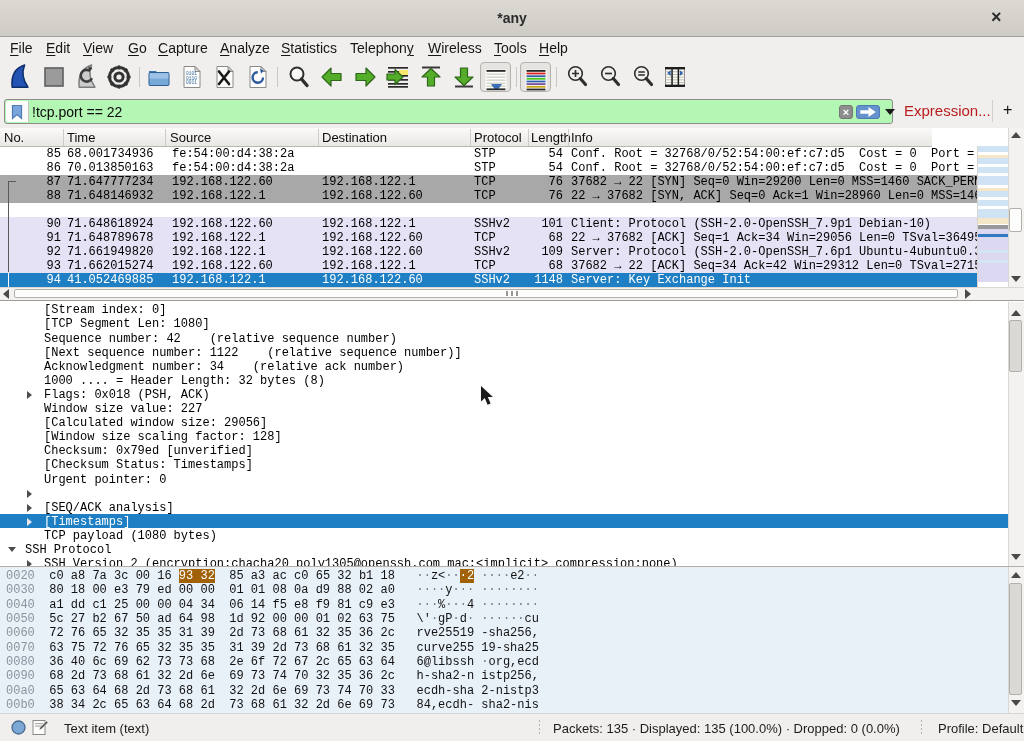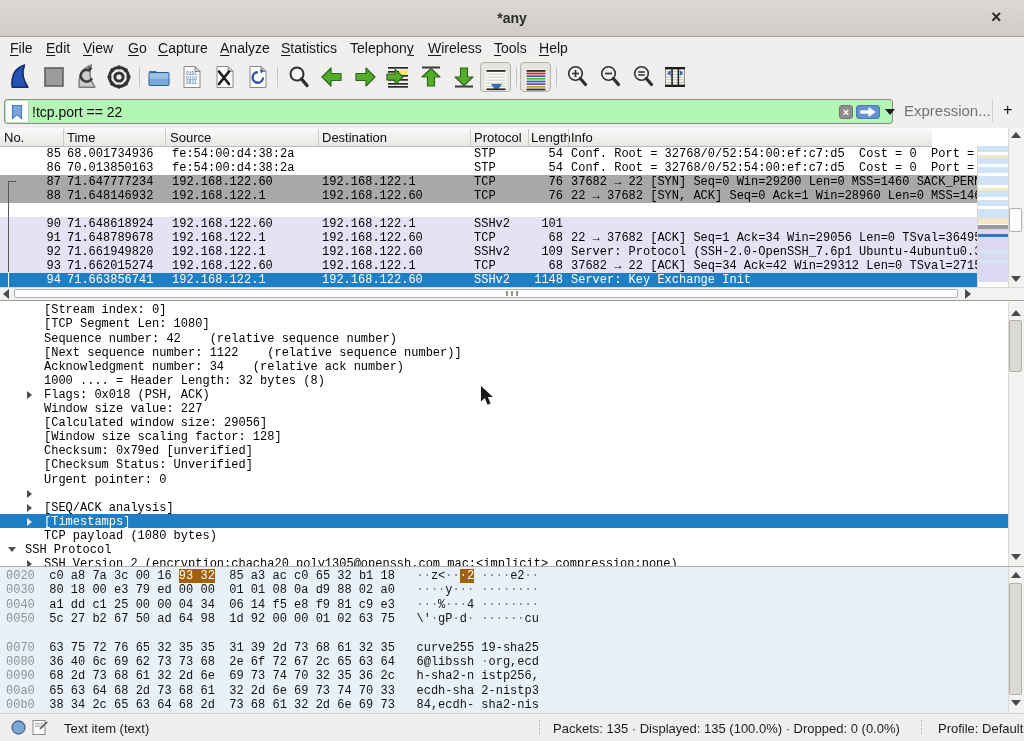--- a/index.html
+++ b/index.html
@@ -16,21 +16,21 @@
 .tb{position:absolute;top:6px}
 .sep{position:absolute;top:8px;width:1px;height:20px;background:#cac7c2}
 .pressed{position:absolute;top:3px;width:31px;height:30px;background:#e6e4e1;border:1px solid #b5b1ab;border-radius:4px}
 #filterbar{left:0;top:95px;width:1024px;height:33px}
 #finput{left:4px;top:4px;width:889px;height:25px;background:#b4f7b4;border:1px solid #8e8c88;border-radius:3px}
 #fbook{left:1px;top:1px;width:23px;height:21px;background:#fcfcfc;border-right:1px solid #c8c6c2;border-radius:2px 0 0 2px}
 #ftext{left:27px;top:4px;font-size:14px;color:#0a0a0a}
 #fclear{left:834px;top:5px;width:14px;height:14px;background:#8e8e8e;border:1px solid #757575;border-radius:3px;color:#fff;font-size:11px;font-weight:bold;text-align:center;line-height:13px}
 #fapply{left:851px;top:5px;width:24px;height:14px;background:#6591cd;border:1px solid #4f7ab8;border-radius:3px}
 .caret{width:0;height:0;border-left:5px solid transparent;border-right:5px solid transparent;border-top:6px solid #1a1a1a}
-#fexpr{left:904px;top:7px;font-size:15px;color:#737373}
+#fexpr{left:904px;top:7px;font-size:15px;color:#b91c1c}
 #fplus{left:1003px;top:6px;font-size:16px;color:#111}
 #fsep{left:992px;top:5px;width:1px;height:22px;background:#d2cfca}
 
 #phead{left:0;top:128px;width:932px;height:19px;background:linear-gradient(#fbfaf9,#e9e7e4);border-bottom:1px solid #bab6b0}
 .hc{position:absolute;top:2px;font-size:13px;color:#0d0d0d}
 .hsep{position:absolute;top:1px;width:1px;height:17px;background:#cfccc7}
 #plist{left:0;top:147px;width:1024px;height:140px;background:#fff;font-family:"Liberation Mono",monospace;font-size:12px}
 .prow{position:absolute;left:0;width:977px;height:14px;overflow:hidden;white-space:pre}
 .prow span{position:absolute;top:0px}
 .no{left:0;width:61px;text-align:right}
@@ -251,25 +251,25 @@
 <div class="hsep" style="left:470px"></div>
 <div class="hsep" style="left:528px"></div>
 <div class="hsep" style="left:568px"></div>
 </div>
 <div id="plist" class="a">
 <div class="prow rw" style="top:0.0px"><span class="no">85</span><span class="tm">68.001734936</span><span class="src">fe:54:00:d4:38:2a</span><span class="dst"></span><span class="prt">STP</span><span class="len">54</span><span class="inf">Conf. Root = 32768/0/52:54:00:ef:c7:d5  Cost = 0  Port = 0x8005</span></div>
 <div class="prow rw" style="top:14.0px"><span class="no">86</span><span class="tm">70.013850163</span><span class="src">fe:54:00:d4:38:2a</span><span class="dst"></span><span class="prt">STP</span><span class="len">54</span><span class="inf">Conf. Root = 32768/0/52:54:00:ef:c7:d5  Cost = 0  Port = 0x8005</span></div>
 <div class="prow rg" style="top:28.0px"><span class="no">87</span><span class="tm">71.647777234</span><span class="src">192.168.122.60</span><span class="dst">192.168.122.1</span><span class="prt">TCP</span><span class="len">76</span><span class="inf">37682 → 22 [SYN] Seq=0 Win=29200 Len=0 MSS=1460 SACK_PERM</span></div>
 <div class="prow rg" style="top:42.0px"><span class="no">88</span><span class="tm">71.648146932</span><span class="src">192.168.122.1</span><span class="dst">192.168.122.60</span><span class="prt">TCP</span><span class="len">76</span><span class="inf">22 → 37682 [SYN, ACK] Seq=0 Ack=1 Win=28960 Len=0 MSS=146</span></div>
 <div class="prow rv" style="top:72px"><span class="no">89</span><span class="tm">71.648191037</span><span class="src">192.168.122.60</span><span class="dst">192.168.122.1</span><span class="prt">TCP</span><span class="len">68</span><span class="inf">37682 → 22 [ACK] Seq=1 Ack=1 Win=29312 Len=0 TSval=271566</span></div>
-<div class="prow rv" style="top:70.0px"><span class="no">90</span><span class="tm">71.648618924</span><span class="src">192.168.122.60</span><span class="dst">192.168.122.1</span><span class="prt">SSHv2</span><span class="len">101</span></div>
+<div class="prow rv" style="top:70.0px"><span class="no">90</span><span class="tm">71.648618924</span><span class="src">192.168.122.60</span><span class="dst">192.168.122.1</span><span class="prt">SSHv2</span><span class="len">101</span><span class="inf">Client: Protocol (SSH-2.0-OpenSSH_7.9p1 Debian-10)</span></div>
 <div class="prow rv" style="top:84.0px"><span class="no">91</span><span class="tm">71.648789678</span><span class="src">192.168.122.1</span><span class="dst">192.168.122.60</span><span class="prt">TCP</span><span class="len">68</span><span class="inf">22 → 37682 [ACK] Seq=1 Ack=34 Win=29056 Len=0 TSval=36495</span></div>
 <div class="prow rv" style="top:98.0px"><span class="no">92</span><span class="tm">71.661949820</span><span class="src">192.168.122.1</span><span class="dst">192.168.122.60</span><span class="prt">SSHv2</span><span class="len">109</span><span class="inf">Server: Protocol (SSH-2.0-OpenSSH_7.6p1 Ubuntu-4ubuntu0.3</span></div>
 <div class="prow rv" style="top:112.0px"><span class="no">93</span><span class="tm">71.662015274</span><span class="src">192.168.122.60</span><span class="dst">192.168.122.1</span><span class="prt">TCP</span><span class="len">68</span><span class="inf">37682 → 22 [ACK] Seq=34 Ack=42 Win=29312 Len=0 TSval=2715</span></div>
-<div class="prow rs" style="top:126.0px"><span class="no">94</span><span class="tm">71.663856741</span><span class="src">192.168.122.1</span><span class="dst">192.168.122.60</span><span class="prt">SSHv2</span><span class="len">1148</span><span class="inf">Server: Key Exchange Init</span></div>
+<div class="prow rs" style="top:126.0px"><span class="no">94</span><span class="tm">41.052469885</span><span class="src">192.168.122.1</span><span class="dst">192.168.122.60</span><span class="prt">SSHv2</span><span class="len">1148</span><span class="inf">Server: Key Exchange Init</span></div>
 <div class="a" style="left:8px;top:34px;width:1px;height:91px;background:#5a5a5a"></div>
 <div class="a" style="left:8px;top:34px;width:8px;height:1px;background:#5a5a5a"></div>
 <div class="a" style="left:8px;top:126px;width:1px;height:14px;background:#fff"></div>
 </div>
 <div class="a" style="left:977px;top:146px;width:31px;height:141px;background:#fff;border-left:1px solid #d8d5d1">
 <div class="a" style="left:0;top:0px;width:31px;height:3px;background:#cfe3f5"></div>
       <div class="a" style="left:0;top:3px;width:31px;height:3px;background:#cfe3f5"></div>
       <div class="a" style="left:0;top:6px;width:31px;height:3px;background:#ffffff"></div>
       <div class="a" style="left:0;top:9px;width:31px;height:3px;background:#f3e7c8"></div>
       <div class="a" style="left:0;top:12px;width:31px;height:3px;background:#cfe3f5"></div>
@@ -317,21 +317,21 @@
 <div class="dl" style="left:44px;top:30.5px">Sequence number: 42    (relative sequence number)</div>
 <div class="dl" style="left:44px;top:44.6px">[Next sequence number: 1122    (relative sequence number)]</div>
 <div class="dl" style="left:44px;top:58.7px">Acknowledgment number: 34    (relative ack number)</div>
 <div class="dl" style="left:44px;top:72.8px">1000 .... = Header Length: 32 bytes (8)</div>
 <div class="tri-r" style="left:27px;top:90.1px;border-left-color:#4d4d4d"></div>
 <div class="dl" style="left:44px;top:86.9px">Flags: 0x018 (PSH, ACK)</div>
 <div class="dl" style="left:44px;top:101.0px">Window size value: 227</div>
 <div class="dl" style="left:44px;top:115.1px">[Calculated window size: 29056]</div>
 <div class="dl" style="left:44px;top:129.2px">[Window size scaling factor: 128]</div>
 <div class="dl" style="left:44px;top:143.3px">Checksum: 0x79ed [unverified]</div>
-<div class="dl" style="left:44px;top:157.4px">[Checksum Status: Unverified]</div>
+<div class="dl" style="left:44px;top:157.4px">[Checksum Status: Timestamps]</div>
 <div class="dl" style="left:44px;top:171.5px">Urgent pointer: 0</div>
 <div class="tri-r" style="left:27px;top:188.8px;border-left-color:#4d4d4d"></div>
 <div class="tri-r" style="left:27px;top:202.9px;border-left-color:#4d4d4d"></div>
 <div class="dl" style="left:44px;top:199.7px">[SEQ/ACK analysis]</div>
 <div class="dsel" style="top:213.0px"></div>
 <div class="tri-r" style="left:27px;top:217.0px;border-left-color:#e8e8e8"></div>
 <div class="dl" style="left:44px;top:213.8px;color:#fff">[Timestamps]</div>
 <div class="dl" style="left:44px;top:227.9px">TCP payload (1080 bytes)</div>
 <div class="tri-d" style="left:8px;top:246.2px"></div>
 <div class="dl" style="left:25px;top:242.0px">SSH Protocol</div>
@@ -343,20 +343,21 @@
 <div class="arr dn" style="left:1011px;top:253px"></div>
 <svg class="a" style="left:479px;top:83px" width="17" height="23" viewBox="0 0 17 23">
 <path d="M2,2 L2,17.5 L5.8,14.0 L8.6,20.8 L11.6,19.5 L8.8,12.9 L13.9,12.9 Z" fill="#1a1a1a" stroke="#f8f8f8" stroke-width="1.6" stroke-linejoin="round" paint-order="stroke"></path>
       </svg>
 </div>
 <div id="hexpane" class="a">
 <div class="hl" style="top:2.0px"><span class="off">0020</span>  c0 a8 7a 3c 00 16 <span class="hsel">93 32</span>  85 a3 ac c0 65 32 b1 18   <span class="hd">·</span><span class="hd">·</span>z&lt;<span class="hd">·</span><span class="hd">·</span><span class="hsel"><span class="hd" style="color:#fff">·</span>2</span> <span class="hd">·</span><span class="hd">·</span><span class="hd">·</span><span class="hd">·</span>e2<span class="hd">·</span><span class="hd">·</span></div>
 <div class="hl" style="top:16.3px"><span class="off">0030</span>  80 18 00 e3 79 ed 00 00  01 01 08 0a d9 88 02 a0   <span class="hd">·</span><span class="hd">·</span><span class="hd">·</span><span class="hd">·</span>y<span class="hd">·</span><span class="hd">·</span><span class="hd">·</span> <span class="hd">·</span><span class="hd">·</span><span class="hd">·</span><span class="hd">·</span><span class="hd">·</span><span class="hd">·</span><span class="hd">·</span><span class="hd">·</span></div>
 <div class="hl" style="top:30.7px"><span class="off">0040</span>  a1 dd c1 25 00 00 04 34  06 14 f5 e8 f9 81 c9 e3   <span class="hd">·</span><span class="hd">·</span><span class="hd">·</span>%<span class="hd">·</span><span class="hd">·</span><span class="hd">·</span>4 <span class="hd">·</span><span class="hd">·</span><span class="hd">·</span><span class="hd">·</span><span class="hd">·</span><span class="hd">·</span><span class="hd">·</span><span class="hd">·</span></div>
 <div class="hl" style="top:45.0px"><span class="off">0050</span>  5c 27 b2 67 50 ad 64 98  1d 92 00 00 01 02 63 75   \'<span class="hd">·</span>gP<span class="hd">·</span>d<span class="hd">·</span> <span class="hd">·</span><span class="hd">·</span><span class="hd">·</span><span class="hd">·</span><span class="hd">·</span><span class="hd">·</span>cu</div>
+<div class="hl" style="top:59.3px"><span class="off">0060</span>  72 76 65 32 35 35 31 39  2d 73 68 61 32 35 36 2c   rve25519 -sha256,</div>
 <div class="hl" style="top:73.6px"><span class="off">0070</span>  63 75 72 76 65 32 35 35  31 39 2d 73 68 61 32 35   curve255 19-sha25</div>
 <div class="hl" style="top:88.0px"><span class="off">0080</span>  36 40 6c 69 62 73 73 68  2e 6f 72 67 2c 65 63 64   6@libssh <span class="hd">·</span>org,ecd</div>
 <div class="hl" style="top:102.3px"><span class="off">0090</span>  68 2d 73 68 61 32 2d 6e  69 73 74 70 32 35 36 2c   h-sha2-n istp256,</div>
 <div class="hl" style="top:116.6px"><span class="off">00a0</span>  65 63 64 68 2d 73 68 61  32 2d 6e 69 73 74 70 33   ecdh-sha 2-nistp3</div>
 <div class="hl" style="top:131.0px"><span class="off">00b0</span>  38 34 2c 65 63 64 68 2d  73 68 61 32 2d 6e 69 73   84,ecdh- sha2-nis</div>
 <div class="sbv" style="left:1008px;top:0;width:16px;height:146px"></div>
 <div class="arr up" style="left:1011px;top:5px"></div>
 <div class="thumb" style="left:1009px;top:16px;width:13px;height:112px;background:#dbd9d6"></div>
 <div class="arr dn" style="left:1011px;top:133px"></div>
 </div>

